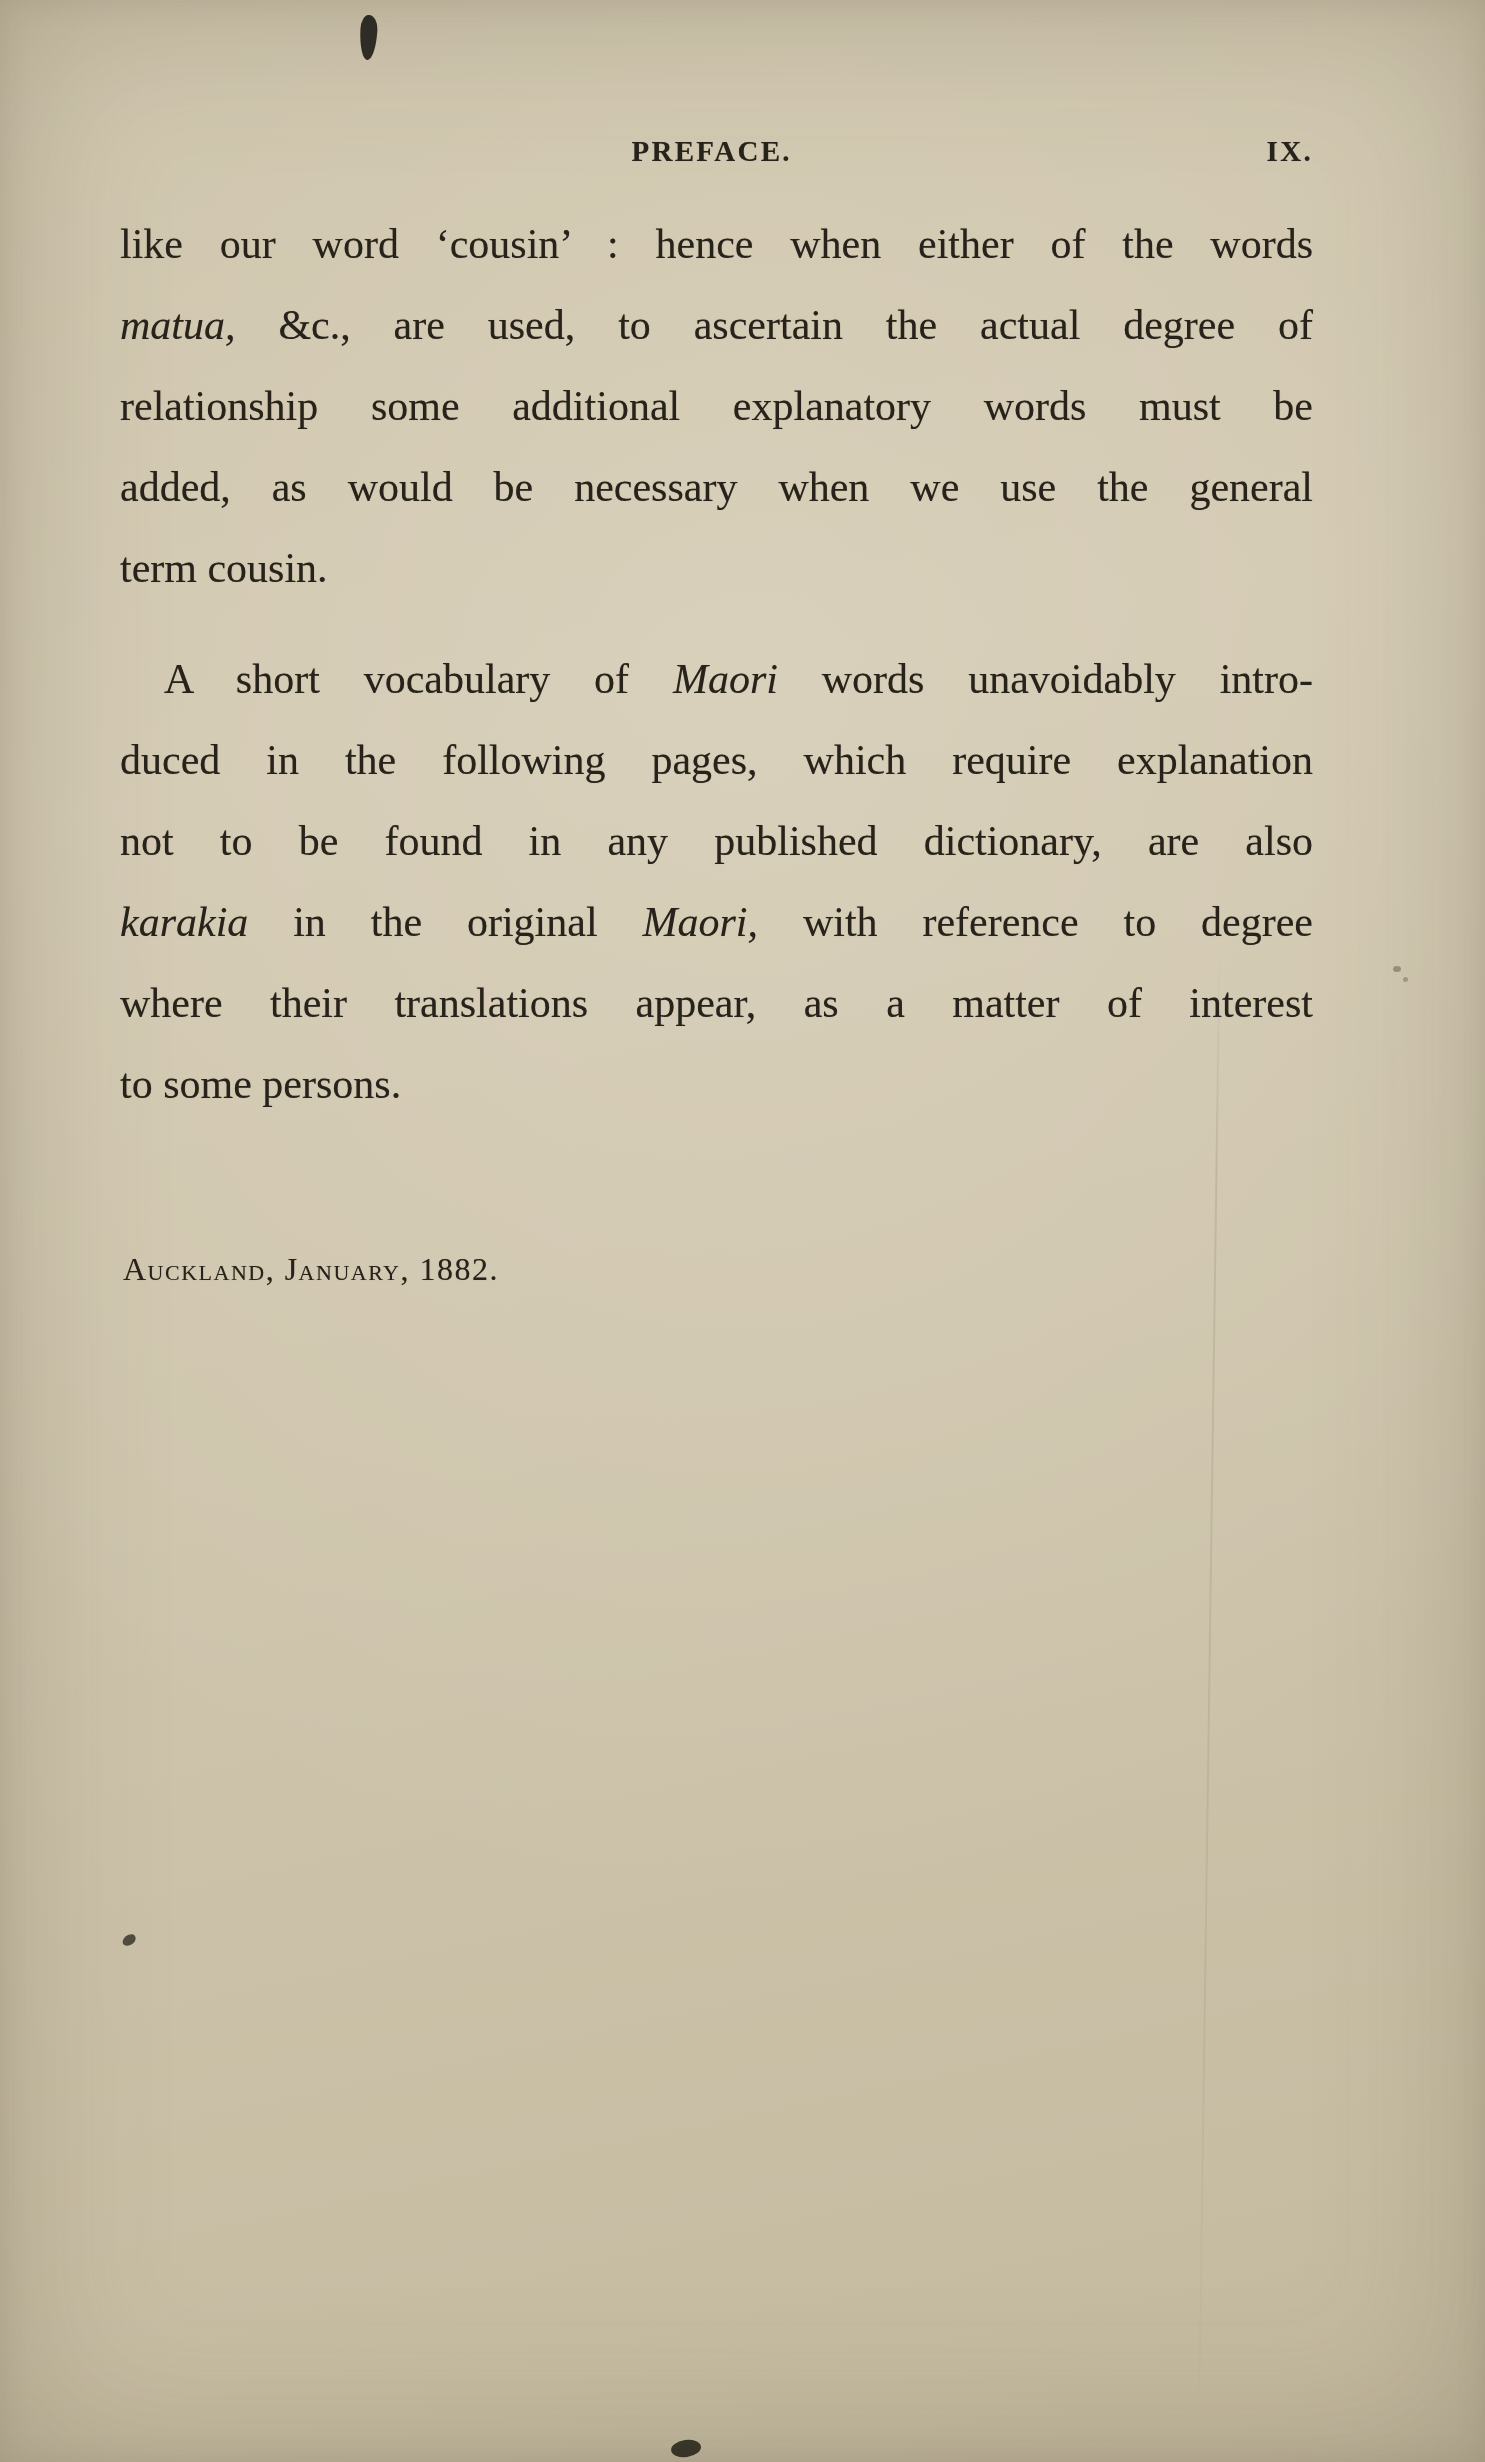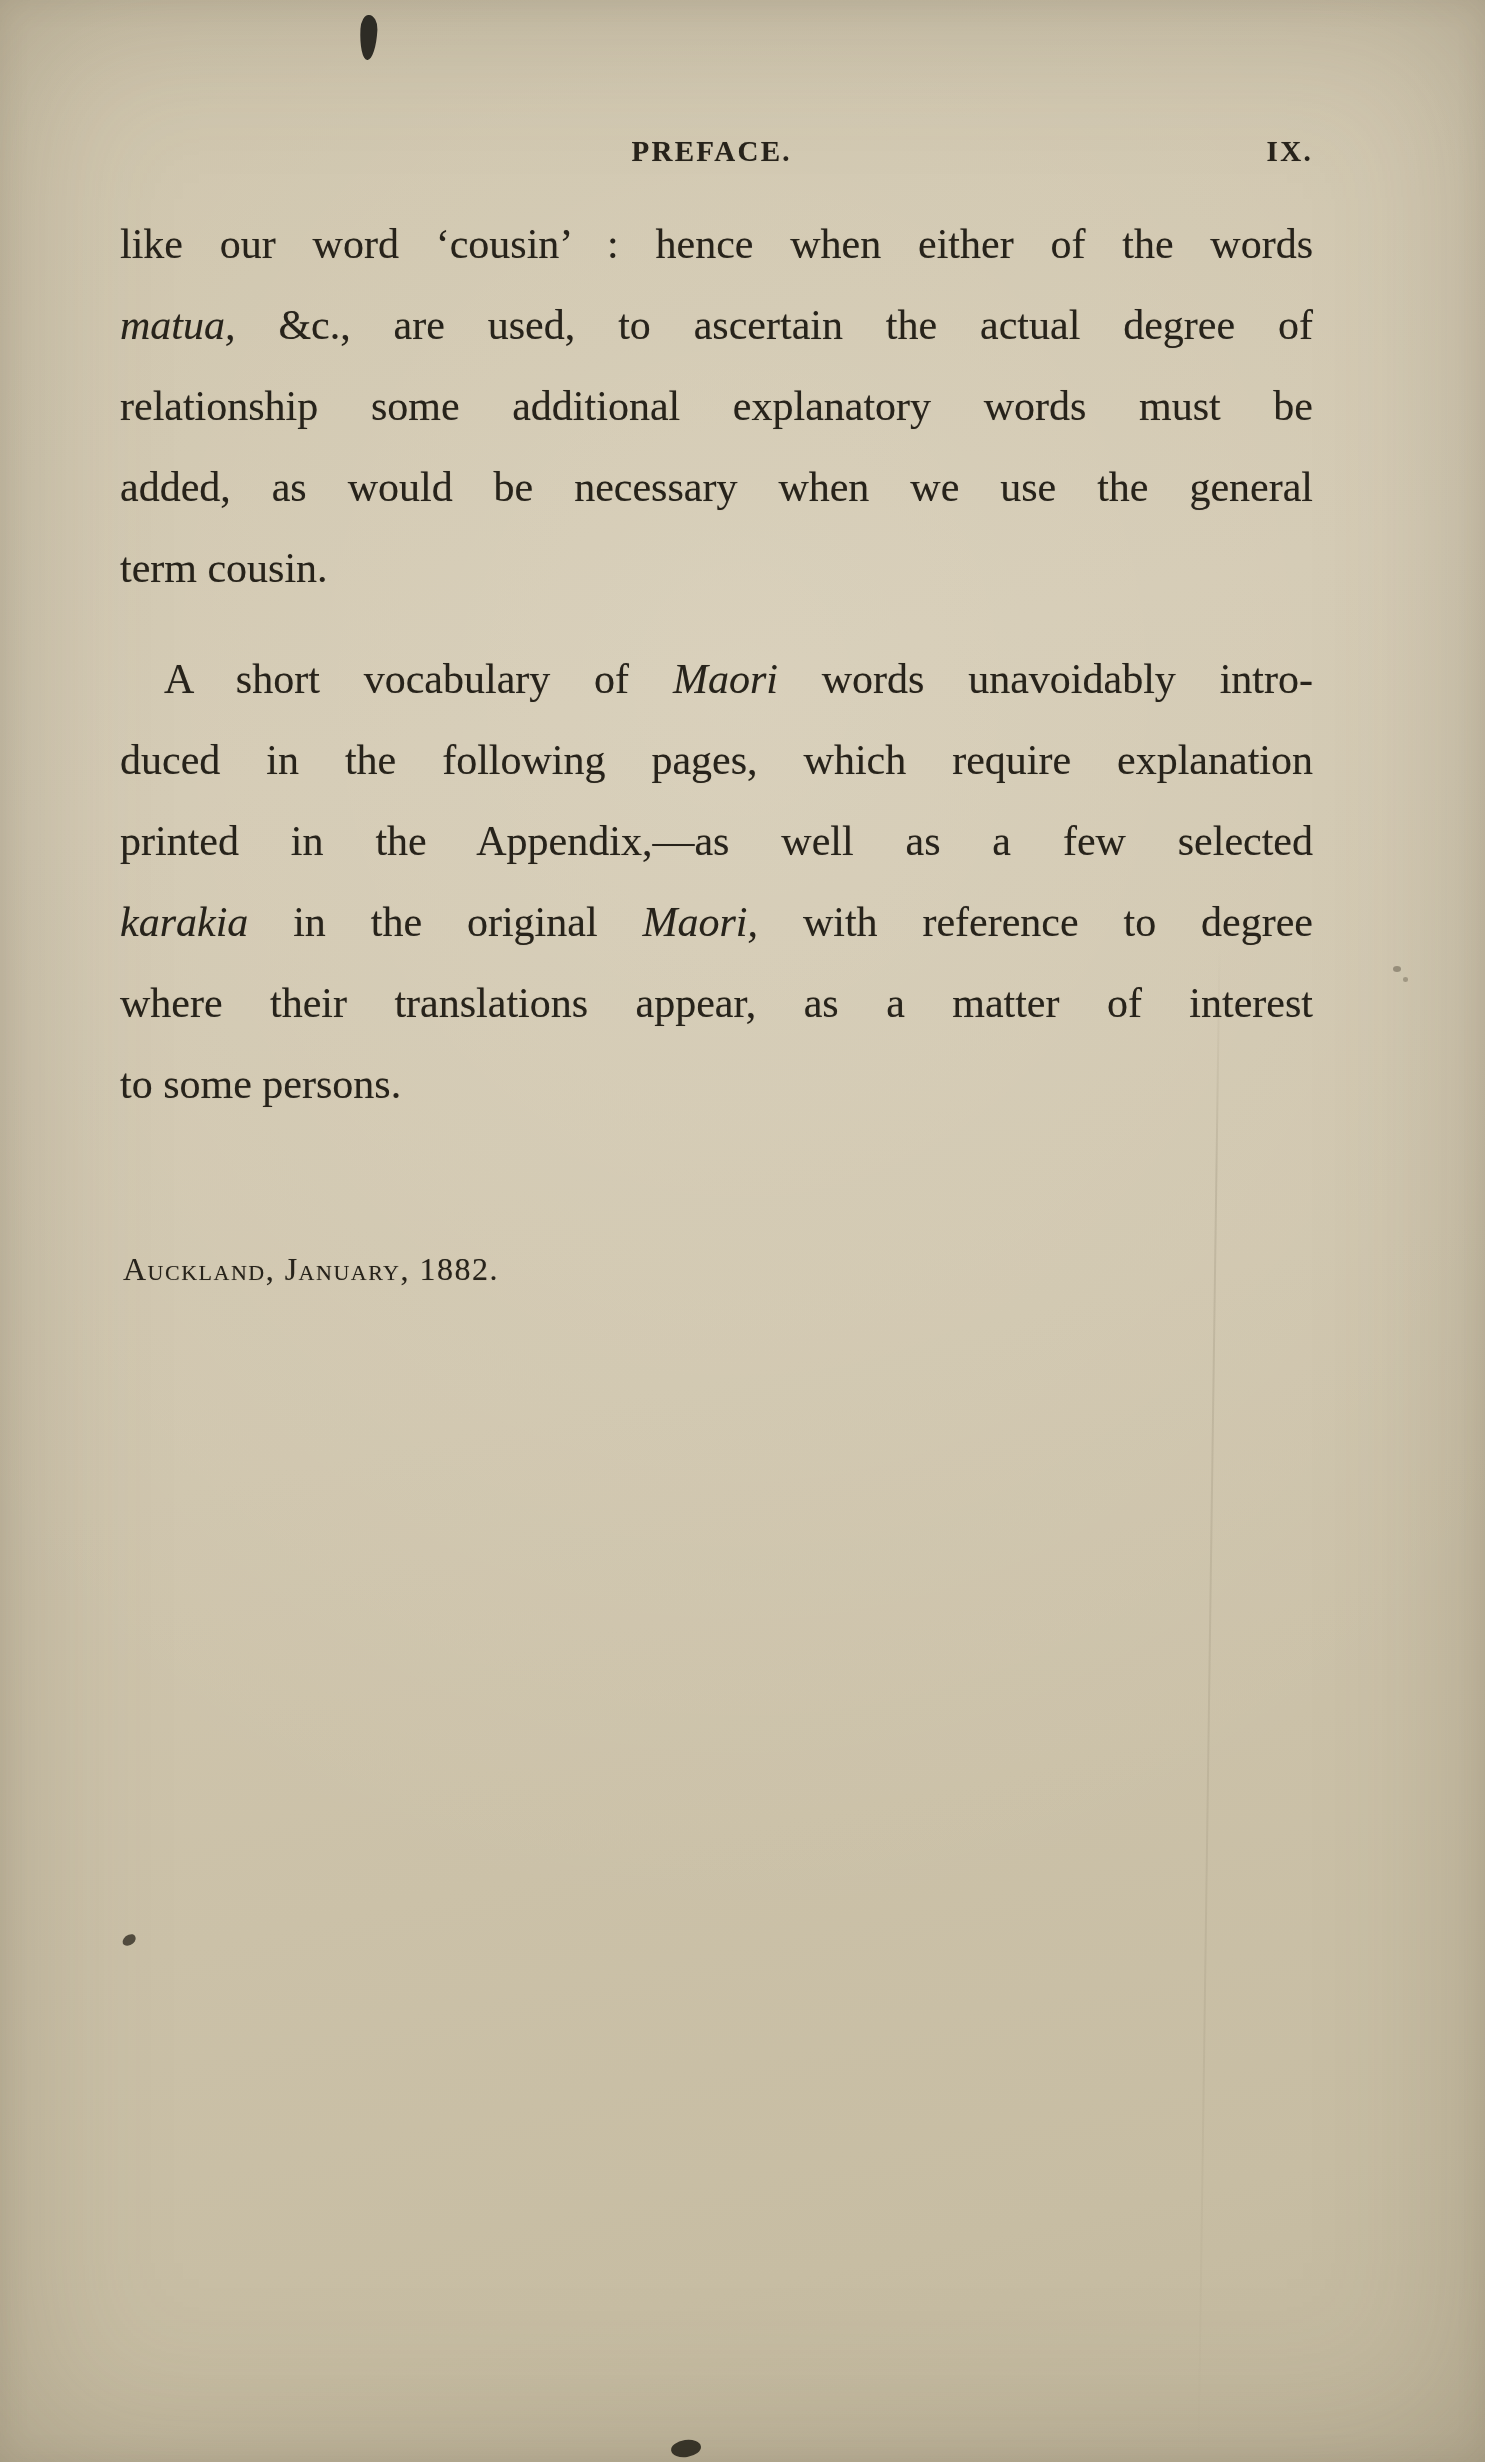--- a/index.html
+++ b/index.html
@@ -135,21 +135,21 @@
       <div class="paragraph">
         <div class="line"><span>like our word ‘cousin’ : hence when either of the words</span></div>
         <div class="line"><span class="italic">matua,</span><span> &amp;c., are used, to ascertain the actual degree of</span></div>
         <div class="line"><span>relationship some additional explanatory words must be</span></div>
         <div class="line"><span>added, as would be necessary when we use the general</span></div>
         <div class="line last"><span>term cousin.</span></div>
       </div>
       <div class="paragraph indent">
         <div class="line"><span>A short vocabulary of </span><span class="italic">Maori</span><span> words unavoidably intro-</span></div>
         <div class="line"><span>duced in the following pages, which require explanation</span></div>
-        <div class="line"><span>printed in the Appendix,—as well as a few selected</span></div>
+        <div class="line"><span>not to be found in any published dictionary, are also</span></div>
         <div class="line"><span class="italic">karakia</span><span> in the original </span><span class="italic">Maori,</span><span> with reference to degree</span></div>
         <div class="line"><span>where their translations appear, as a matter of interest</span></div>
         <div class="line last"><span>to some persons.</span></div>
       </div>
     </div>
 
   <div class="signoff">Auckland, January, 1882.</div>
 
   <div class="mark ink-blot-top"></div>
   <div class="mark ink-speck-left"></div>

